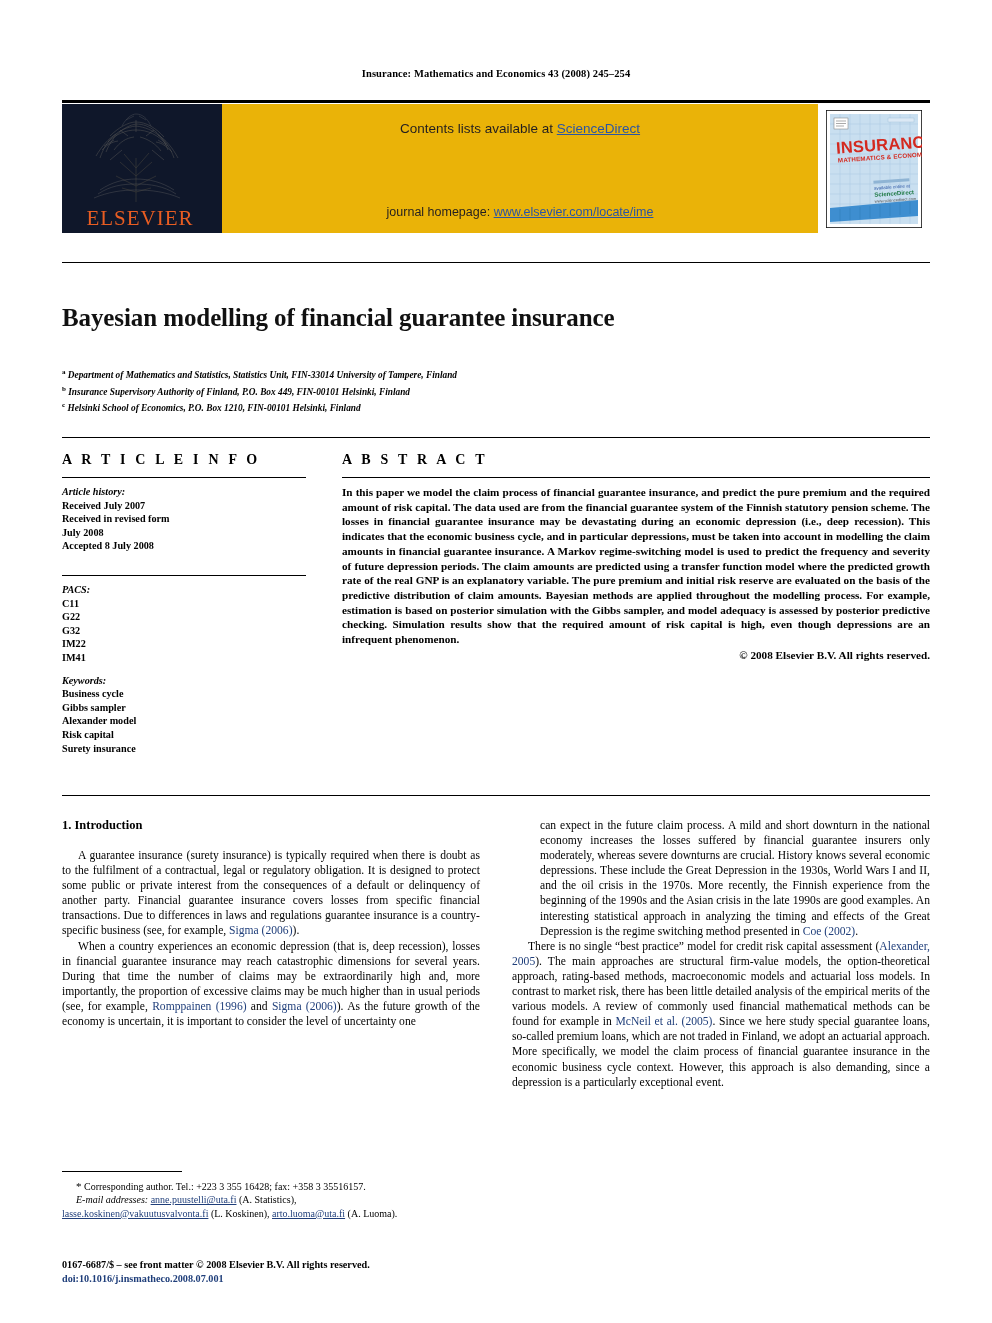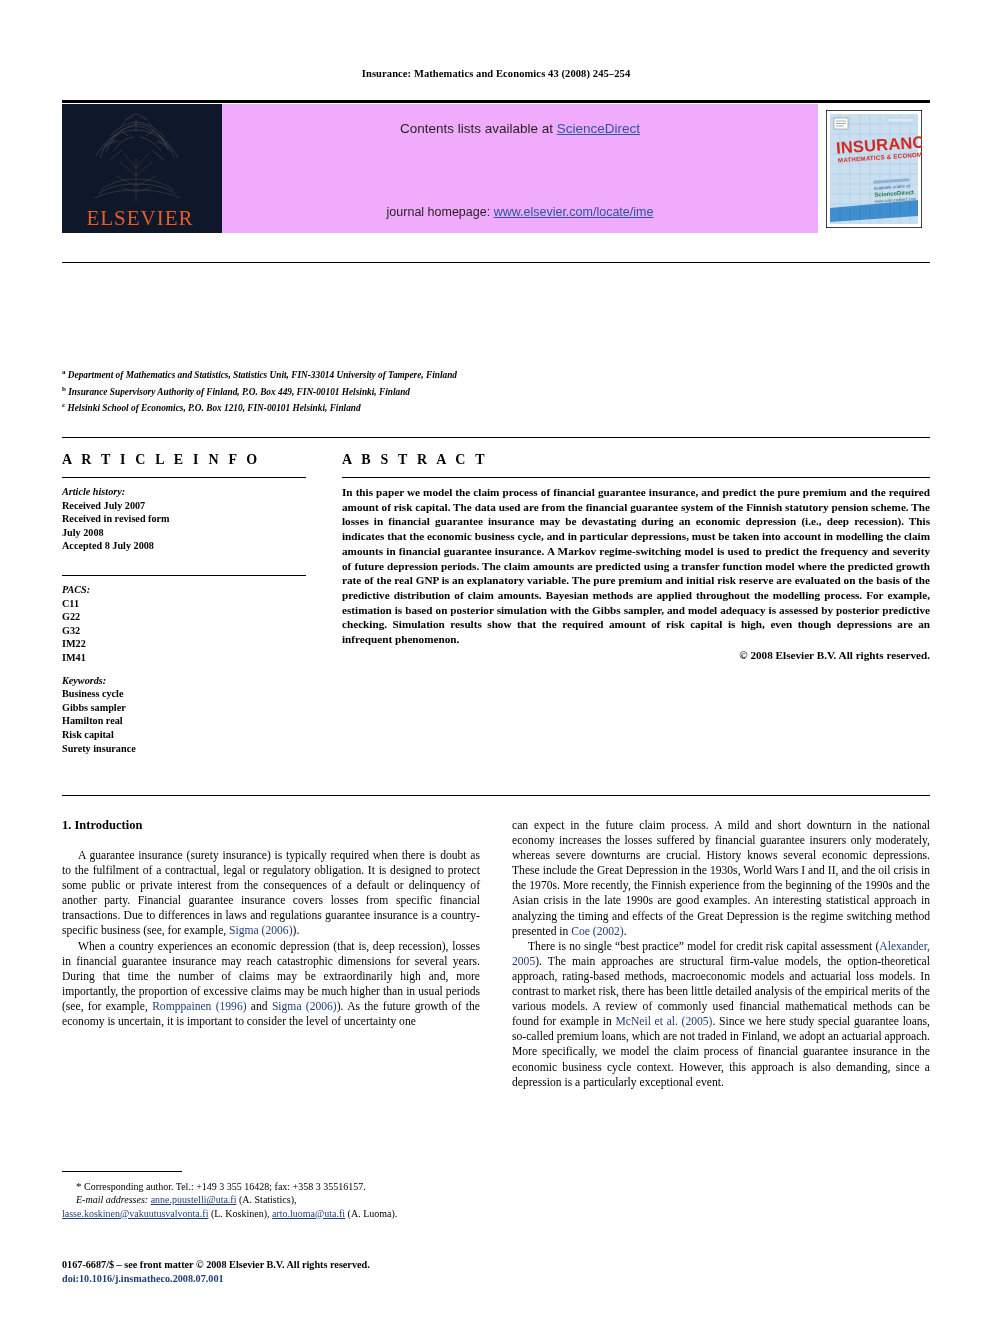--- a/index.html
+++ b/index.html
@@ -70,21 +70,21 @@
     width: 140px;
     text-align: center;
     color: #E85D22;
     font-family: "Liberation Serif", serif;
     font-size: 21px;
     letter-spacing: 1px;
     font-weight: normal;
   }
   .banner-center {
     flex: 1 1 auto;
-    background: #f0abfc;
+    background: #eab308;
     position: relative;
   }
   .contents-line {
     position: absolute;
     left: 0; top: 17px;
     width: 100%;
     text-align: center;
     font-family: "Liberation Sans", sans-serif;
     font-size: 13.5px;
     color: #231f20;
@@ -248,21 +248,21 @@
     width: 418px;
   }
   .body-p {
     font-size: 11.6px;
     line-height: 15.1px;
     text-align: justify;
     font-family: "Liberation Serif", serif;
     text-indent: 16px;
     margin: 0;
   }
-  .body-p.noindent { text-indent: 0; }
+  .body-p.noindent { text-indent: 0; margin-left: 28px; }
   .ref { color: #1f3e7a; }
 
   
   .fn-rule {
     position: absolute;
     left: 62px; top: 1171px;
     width: 120px; height: 1px;
     background: #000;
   }
   .footnotes {
@@ -369,20 +369,21 @@
             <path d="M14 99 L14 111 M24 98 L24 110 M34 97 L34 109 M44 96 L44 108 M54 95 L54 107 M64 94 L64 106 M74 93 L74 105 M84 92 L84 104"></path>
           </g>
         </svg>
       </div>
 
     </div>
   </div>
 
   <div class="title-rule"></div>
 
+  <h1 class="art-title">Bayesian modelling of financial guarantee insurance</h1>
   <div class="affils">
     <div><sup>a</sup> <span>Department of Mathematics and Statistics, Statistics Unit, FIN-33014 University of Tampere, Finland</span></div>
     <div><sup>b</sup> <span>Insurance Supervisory Authority of Finland, P.O. Box 449, FIN-00101 Helsinki, Finland</span></div>
     <div><sup>c</sup> <span>Helsinki School of Economics, P.O. Box 1210, FIN-00101 Helsinki, Finland</span></div>
   </div>
 
   <div class="band-rule-top"></div>
 
   <div class="info-col">
     <div class="col-head">A R T I C L E    I N F O</div>
@@ -402,21 +403,21 @@
       <div>G22</div>
       <div>G32</div>
       <div>IM22</div>
       <div>IM41</div>
     </div>
     <div style="height:9px"></div>
     <div class="info-group">
       <div class="lead">Keywords:</div>
       <div>Business cycle</div>
       <div>Gibbs sampler</div>
-      <div>Hamilton real</div>
+      <div>Alexander model</div>
       <div>Risk capital</div>
       <div>Surety insurance</div>
     </div>
   </div>
 
   <div class="abs-col">
     <div class="col-head">A B S T R A C T</div>
     <div class="hr-thin"></div>
     <div class="abs-body">In this paper we model the claim process of financial guarantee insurance, and predict the pure premium and the required amount of risk capital. The data used are from the financial guarantee system of the Finnish statutory pension scheme. The losses in financial guarantee insurance may be devastating during an economic depression (i.e., deep recession). This indicates that the economic business cycle, and in particular depressions, must be taken into account in modelling the claim amounts in financial guarantee insurance. A Markov regime-switching model is used to predict the frequency and severity of future depression periods. The claim amounts are predicted using a transfer function model where the predicted growth rate of the real GNP is an explanatory variable. The pure premium and initial risk reserve are evaluated on the basis of the predictive distribution of claim amounts. Bayesian methods are applied throughout the modelling process. For example, estimation is based on posterior simulation with the Gibbs sampler, and model adequacy is assessed by posterior predictive checking. Simulation results show that the required amount of risk capital is high, even though depressions are an infrequent phenomenon.</div>
     <div class="abs-copy">© 2008 Elsevier B.V. All rights reserved.</div>
@@ -433,21 +434,21 @@
 
   <div class="col-right">
     <p class="body-p noindent">can expect in the future claim process. A mild and short downturn in the national economy increases the losses suffered by financial guarantee insurers only moderately, whereas severe downturns are crucial. History knows several economic depressions. These include the Great Depression in the 1930s, World Wars I and II, and the oil crisis in the 1970s. More recently, the Finnish experience from the beginning of the 1990s and the Asian crisis in the late 1990s are good examples. An interesting statistical approach in analyzing the timing and effects of the Great Depression is the regime switching method presented in <span class="ref">Coe (2002)</span>.</p>
     <p class="body-p">There is no single “best practice” model for credit risk capital assessment (<span class="ref">Alexander, 2005</span>). The main approaches are structural firm-value models, the option-theoretical approach, rating-based methods, macroeconomic models and actuarial loss models. In contrast to market risk, there has been little detailed analysis of the empirical merits of the various models. A review of commonly used financial mathematical methods can be found for example in <span class="ref">McNeil et al. (2005)</span>. Since we here study special guarantee loans, so-called premium loans, which are not traded in Finland, we adopt an actuarial approach. More specifically, we model the claim process of financial guarantee insurance in the economic business cycle context. However, this approach is also demanding, since a depression is a particularly exceptional event.</p>
   </div>
 
   <div class="fn-rule"></div>
   <div class="footnotes">
     <div class="fn-indent">
       <span class="star">*</span>
-      <span>Corresponding author. Tel.: +149 3 355 16428; fax: +358 3 35516157.</span>
+      <span>Corresponding author. Tel.: +223 3 355 16428; fax: +358 3 35516157.</span>
     </div>
     <div class="fn-indent">
       <span class="em-label">E-mail addresses:</span>
       <a class="mail" href="#">anne.puustelli@uta.fi</a>
       <span>(A. Statistics),</span>
     </div>
     <div>
       <a class="mail" href="#">lasse.koskinen@vakuutusvalvonta.fi</a>
       <span>(L. Koskinen),</span>
       <a class="mail" href="#">arto.luoma@uta.fi</a>

